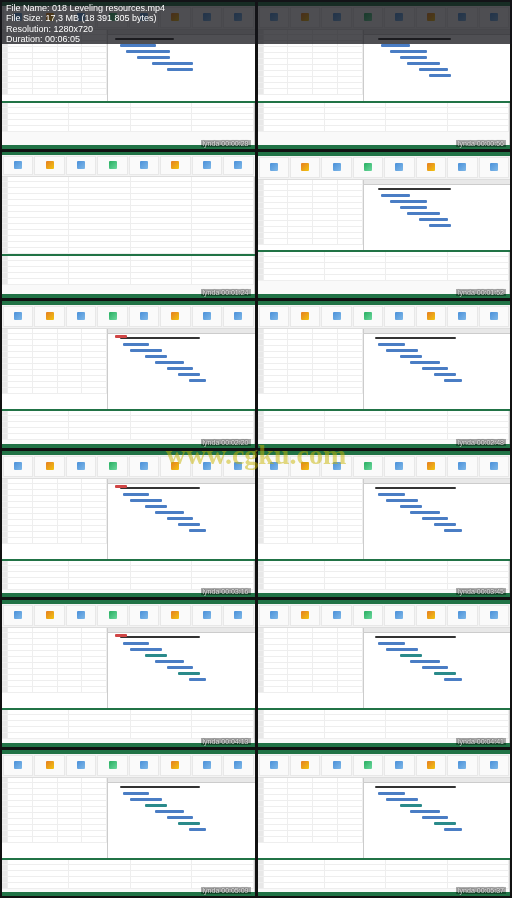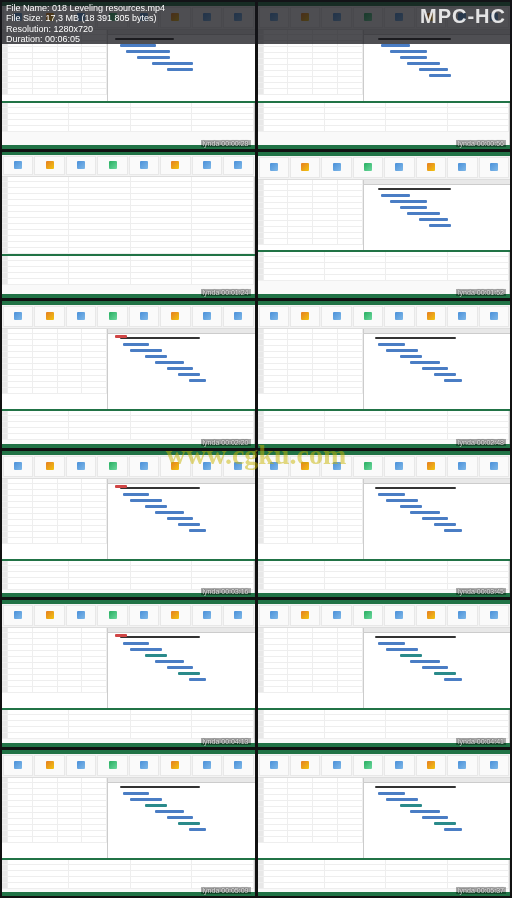--- a/index.html
+++ b/index.html
@@ -177,21 +177,20 @@
 </head>
 <body>
 
 <div class="info-bar">
   <div class="info-left">
     <div><span>File Name:</span> <span>018 Leveling resources.mp4</span></div>
     <div><span>File Size:</span> <span>17,3 MB (18 391 805 bytes)</span></div>
     <div><span>Resolution:</span> <span>1280x720</span></div>
     <div><span>Duration:</span> <span>00:06:05</span></div>
   </div>
-  <div class="info-right">MPC-HC</div>
 </div>
 
 <div class="watermark">www.cgku.com</div>
 
 <div class="grid">
     <div class="thumb">
       <div class="app-title"></div>
       <div class="ribbon">
         <div class="ribbon-group">
           <div class="ribbon-icon "></div>

